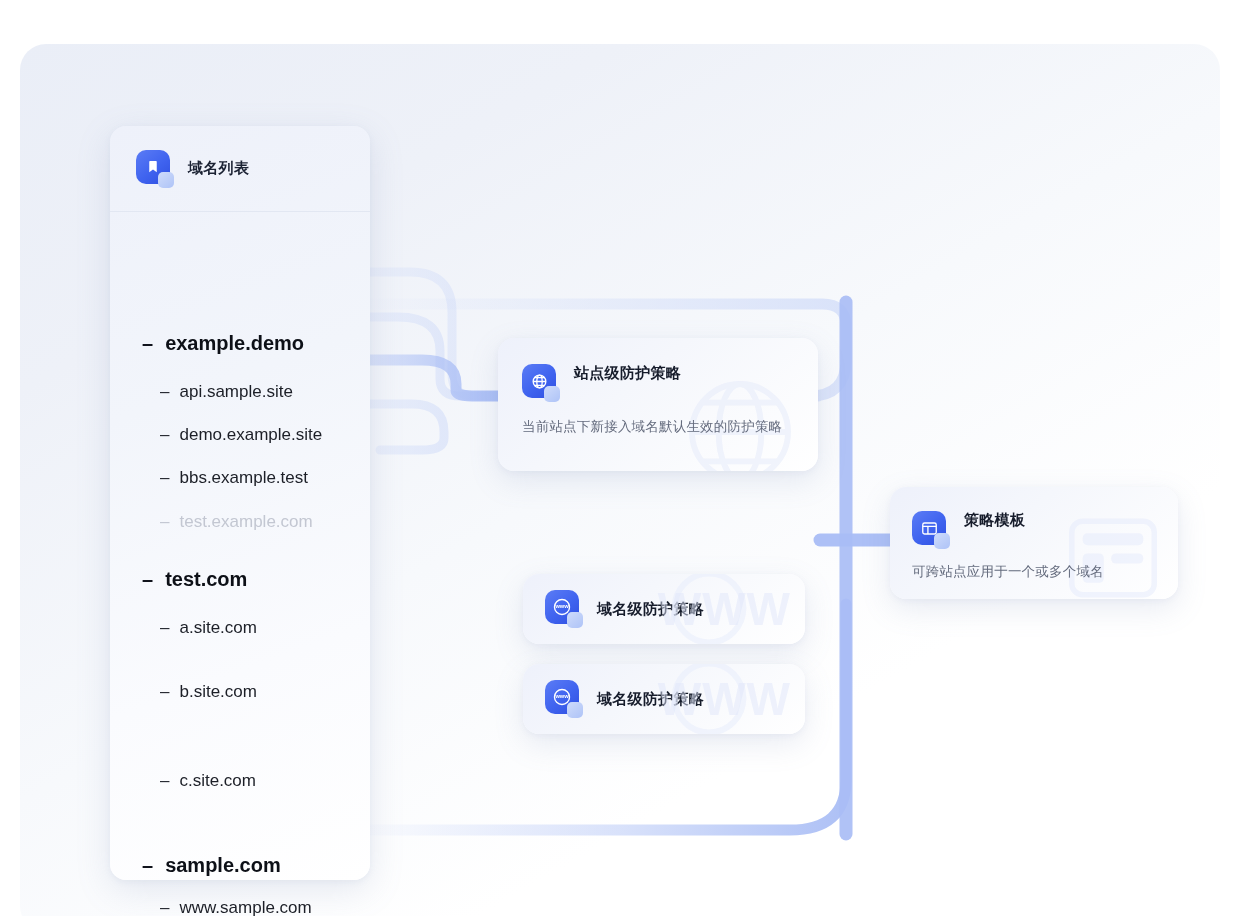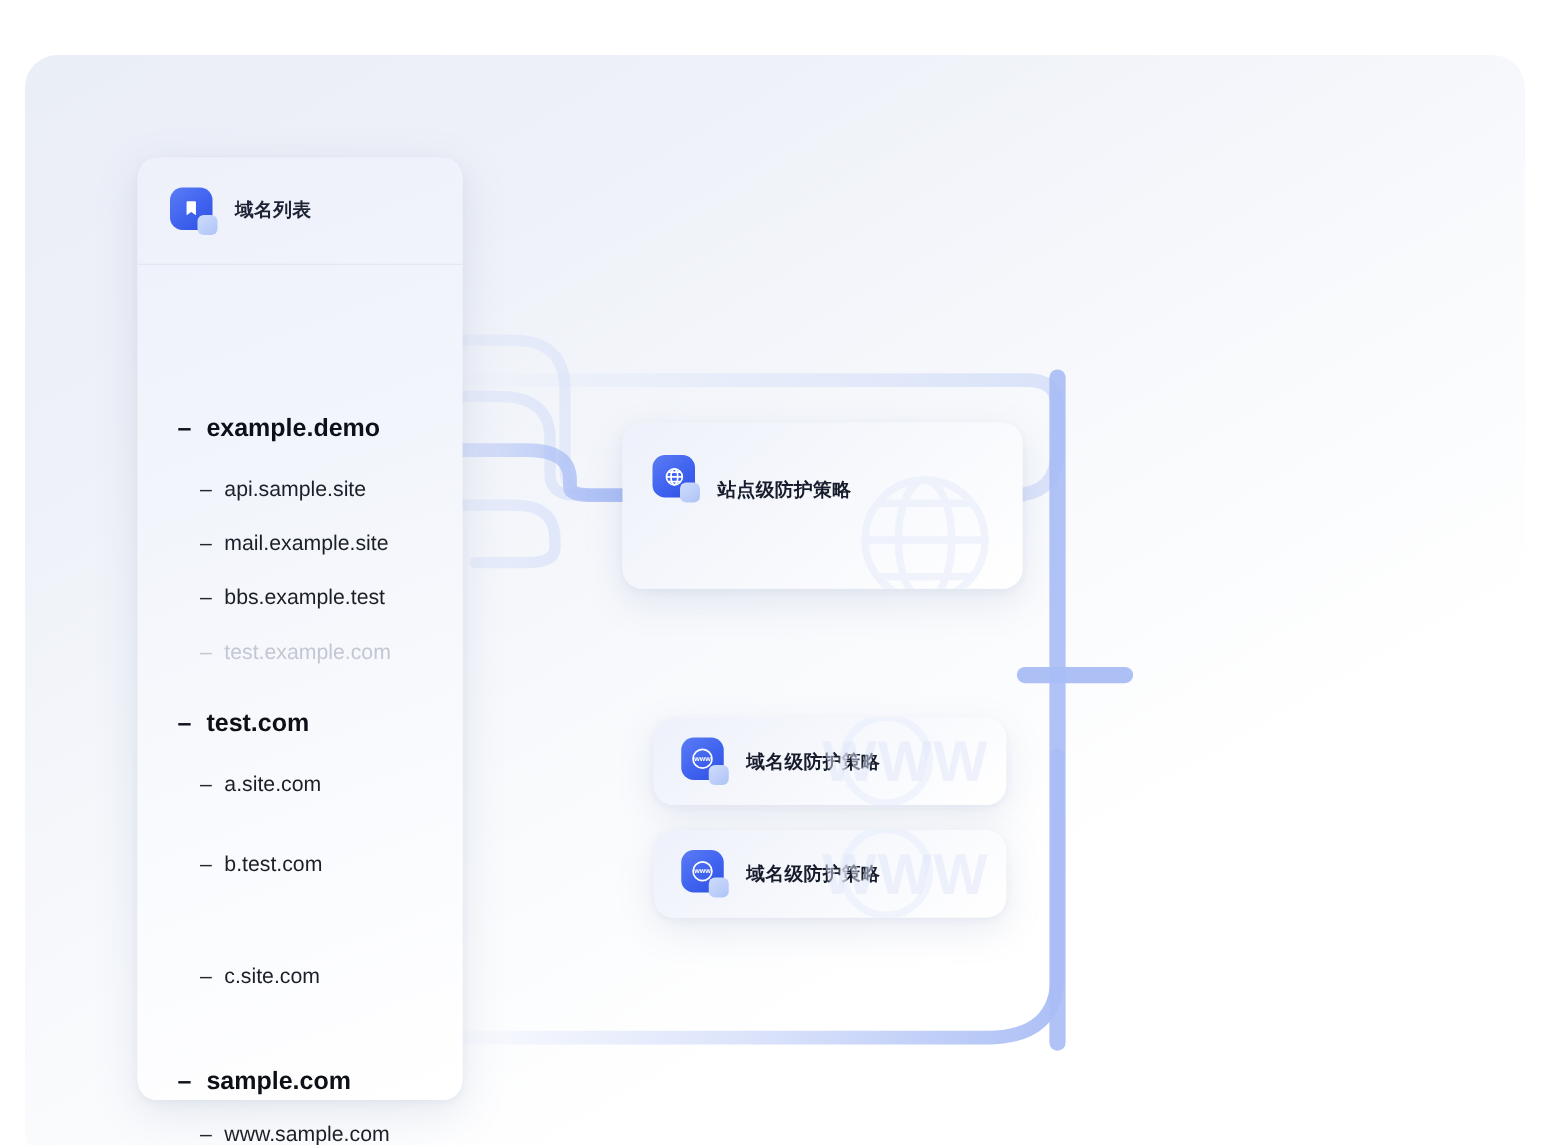--- a/index.html
+++ b/index.html
@@ -71,21 +71,21 @@
   .sub.muted, .sub.muted .dash { color: #c3c7d2; }
 
   
   .card {
     position: absolute;
     border-radius: 16px;
     background: linear-gradient(140deg, #eef1fb 0%, #f5f7fc 40%, #ffffff 100%);
     box-shadow: 0 10px 30px rgba(118,134,178,.16), 0 2px 6px rgba(118,134,178,.07);
     overflow: hidden;
   }
-  .card-head { display: flex; align-items: flex-end; position: relative; z-index: 2; }
+  .card-head { display: flex; align-items: flex-start; position: relative; z-index: 2; }
   .card-title { font-size: 15px; font-weight: bold; color: #161c2b; margin-left: 14px; letter-spacing: .3px; }
   .card-desc { font-size: 13.5px; color: #646b7d; position: relative; z-index: 2; letter-spacing: .2px; }
 
   
   .wm { position: absolute; z-index: 1; opacity: .5; pointer-events: none; }
   .wm-www {
     font-size: 46px; font-weight: bold; color: #dfe6fa;
     letter-spacing: 1px; line-height: 1;
   }
 
@@ -164,42 +164,42 @@
       <div class="dl-row grp" style="top:120px">
         <span class="dash">–</span>
         <span>example.demo</span>
       </div>
       <div class="dl-row sub" style="top:170px">
         <span class="dash">–</span>
         <span>api.sample.site</span>
       </div>
       <div class="dl-row sub" style="top:213px">
         <span class="dash">–</span>
-        <span>mail.example.site</span>
+        <span>demo.example.site</span>
       </div>
       <div class="dl-row sub" style="top:256px">
         <span class="dash">–</span>
         <span>bbs.example.test</span>
       </div>
       <div class="dl-row sub muted" style="top:300px">
         <span class="dash">–</span>
         <span>test.example.com</span>
       </div>
 
       <div class="dl-row grp" style="top:356px">
         <span class="dash">–</span>
         <span>test.com</span>
       </div>
       <div class="dl-row sub" style="top:406px">
         <span class="dash">–</span>
         <span>a.site.com</span>
       </div>
       <div class="dl-row sub" style="top:470px">
         <span class="dash">–</span>
-        <span>b.test.com</span>
+        <span>b.site.com</span>
       </div>
       <div class="dl-row sub" style="top:559px">
         <span class="dash">–</span>
         <span>c.site.com</span>
       </div>
 
       <div class="dl-row grp" style="top:642px">
         <span class="dash">–</span>
         <span>sample.com</span>
       </div>
@@ -228,22 +228,50 @@
               <circle cx="12" cy="12" r="8"></circle>
               <ellipse cx="12" cy="12" rx="3.4" ry="8"></ellipse>
               <path d="M4 12h16M5.6 7.2h12.8M5.6 16.8h12.8"></path>
             </g>
           </svg>
         </span>
         <span class="chip"></span>
       </span>
       <span class="card-title">站点级防护策略</span>
     </div>
-  </div>
-
+    <div class="card-desc">当前站点下新接入域名默认生效的防护策略</div>
+  </div>
+
+  <div class="card" id="card-tpl">
+    <svg class="wm" style="right:10px; top:16px;" width="110" height="110" viewBox="0 0 24 24">
+      <g fill="#e4eafb">
+        <rect x="3" y="4" width="18" height="16" rx="2.4" fill="none" stroke="#e4eafb" stroke-width="1.2"></rect>
+        <rect x="5.4" y="6.6" width="13.2" height="2.6" rx="1"></rect>
+        <rect x="5.4" y="11" width="4.6" height="6.4" rx="1"></rect>
+        <rect x="11.6" y="11" width="7" height="2.2" rx="1"></rect>
+      </g>
+    </svg>
+
+    <div class="card-head">
+      <span class="appicon">
+        <span class="sq">
+          <svg width="19" height="19" viewBox="0 0 24 24">
+            <g fill="none" stroke="#ffffff" stroke-width="1.7">
+              <rect x="3.5" y="5" width="17" height="14" rx="2.2"></rect>
+              <path d="M3.5 9.4h17"></path>
+              <path d="M10 9.4V19"></path>
+            </g>
+          </svg>
+        </span>
+        <span class="chip"></span>
+      </span>
+      <span class="card-title">策略模板</span>
+    </div>
+    <div class="card-desc">可跨站点应用于一个或多个域名</div>
+  </div>
 
   <div class="card" id="card-dom1">
     <svg class="wm" style="right:48px; top:-14px;" width="96" height="96" viewBox="0 0 24 24">
       <circle cx="12" cy="12" r="8.6" fill="none" stroke="#e6ecfc" stroke-width="1.5"></circle>
     </svg>
     <span class="wm wm-www" style="right:14px; top:12px;">WWW</span>
 
     <span class="appicon">
       <span class="sq">
         <svg width="22" height="22" viewBox="0 0 24 24">

